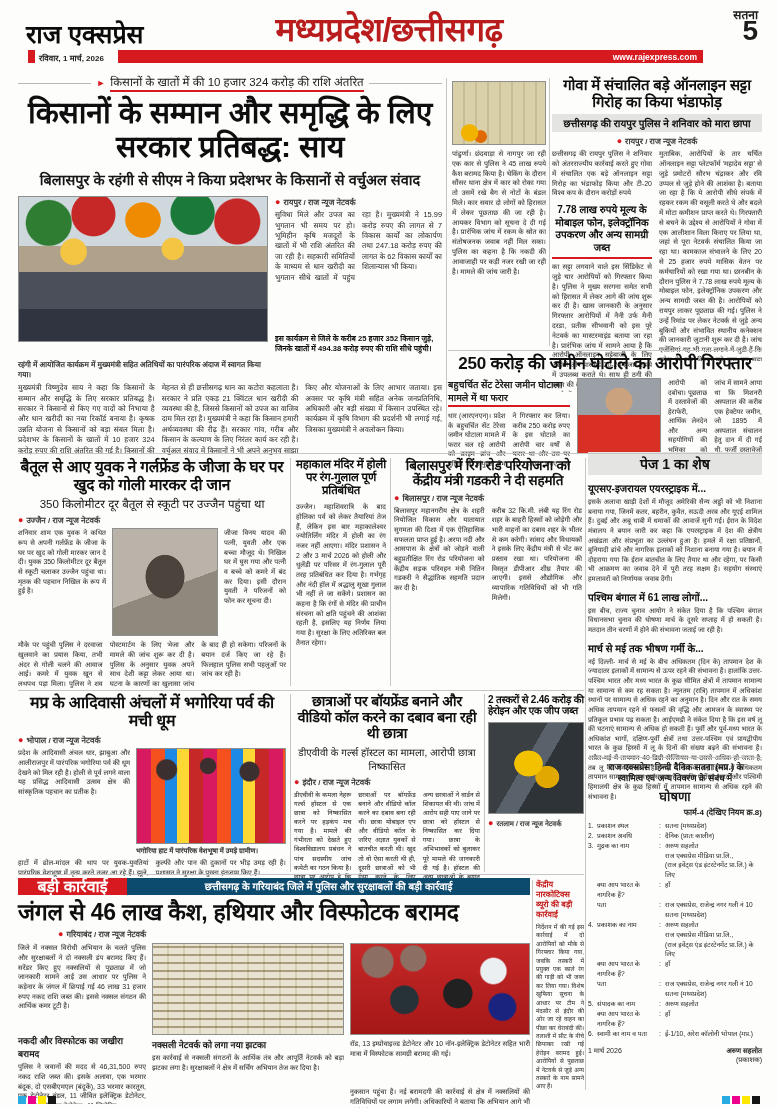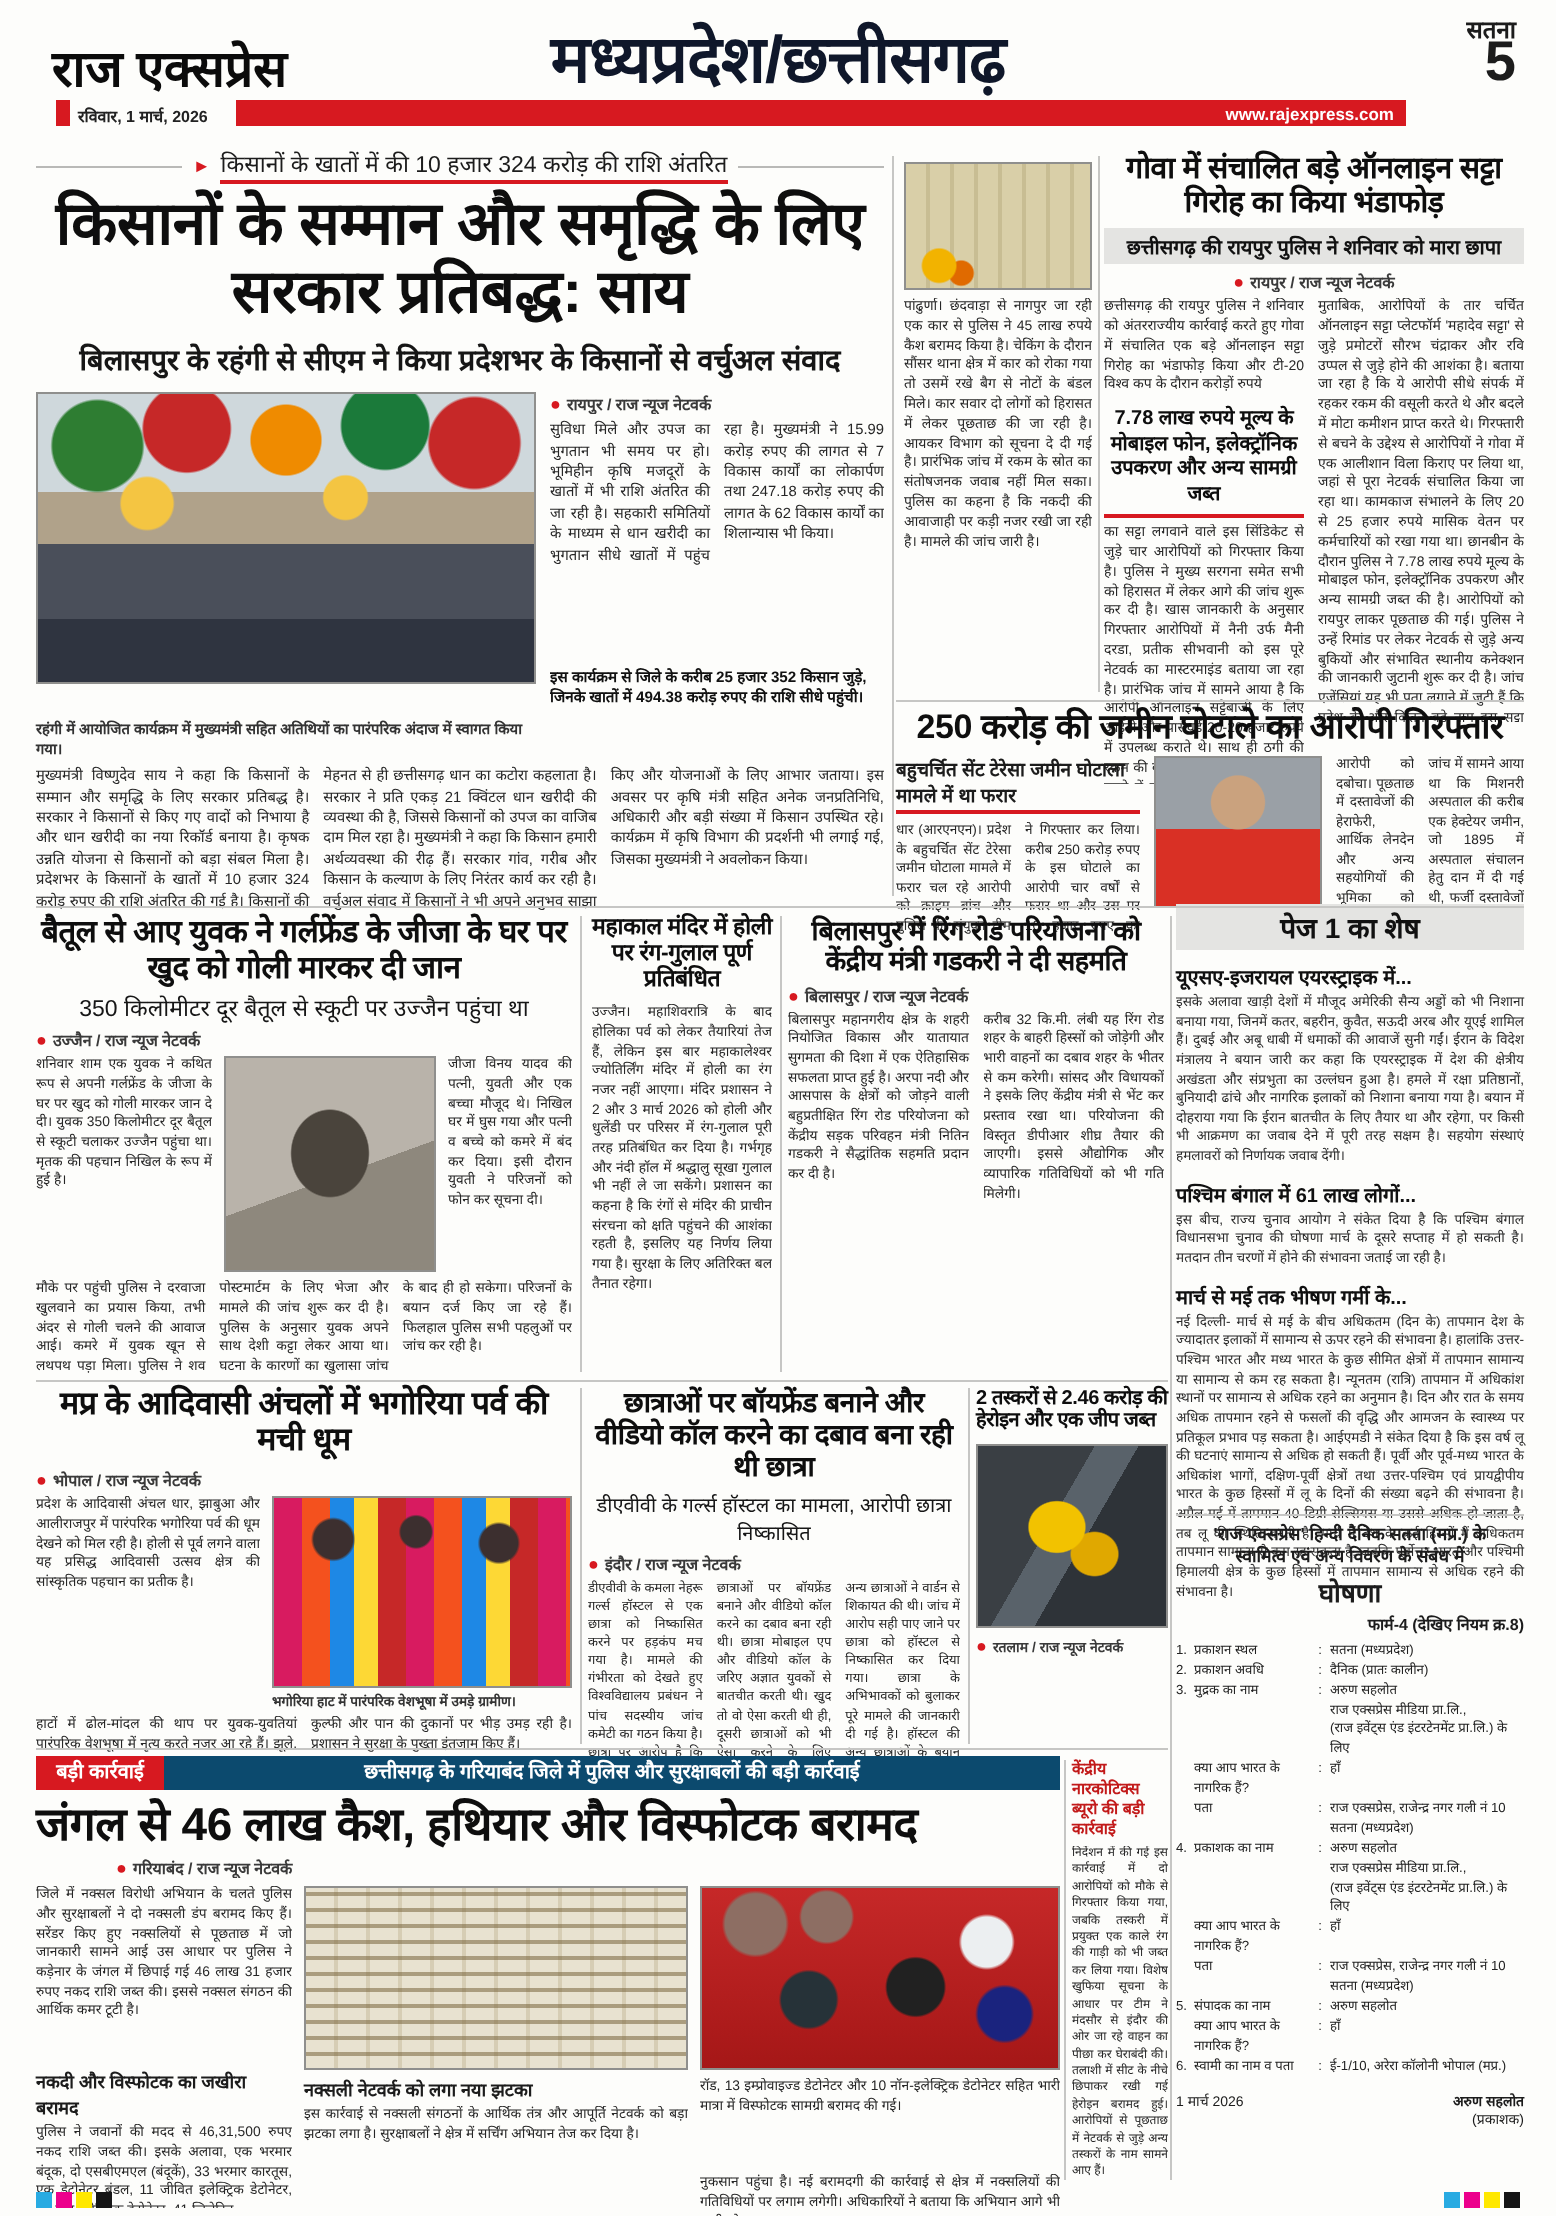--- a/index.html
+++ b/index.html
@@ -31,21 +31,21 @@
   .regs{display:flex;gap:2px;}
   .regs i{width:8px;height:8px;display:block;}
   .r-c{background:#29abe2;} .r-m{background:#ec008c;} .r-y{background:#ffe800;} .r-k{background:#151515;}
 </style>
 </head>
 <body>
 
 <div id="page">
 
   <div class="abs" style="left:26px;top:16px;width:190px;font-size:25px;font-weight:700;color:#0b0b0b;">राज एक्सप्रेस</div>
-  <div class="abs" style="left:150px;right:150px;top:6px;font-size:33px;font-weight:700;text-align:center;color:#0f172a;letter-spacing:-0.5px;">मध्यप्रदेश/छत्तीसगढ़</div>
+  <div class="abs" style="left:150px;right:150px;top:6px;font-size:33px;font-weight:700;text-align:center;color:#b91c1c;letter-spacing:-0.5px;">मध्यप्रदेश/छत्तीसगढ़</div>
   <div class="abs" style="right:20px;top:6px;font-size:12px;font-weight:700;text-align:right;">सतना</div>
   <div class="abs" style="right:20px;top:17px;font-size:28px;font-weight:700;text-align:right;line-height:1;">5</div>
   <div class="abs" style="left:28px;top:50px;width:7px;height:13px;background:#d71920;"></div>
   <div class="abs" style="left:39px;top:52px;font-size:8px;font-weight:700;color:#222;">रविवार, 1 मार्च, 2026</div>
   <div class="abs" style="left:118px;top:50px;width:585px;height:13px;background:#d71920;">
     <span style="position:absolute;right:6px;top:2px;color:#fff;font-size:8.5px;font-weight:700;">www.rajexpress.com</span>
   </div>
 
   <div class="abs" style="left:18px;top:74px;width:424px;">
     <div class="kick">
@@ -200,21 +200,21 @@
     <div class="by" style="margin-top:4px;font-size:7px;"><span class="dot">●</span><span>रतलाम / राज न्यूज नेटवर्क</span></div>
   </div>
 
   <div class="abs" style="left:536px;top:880px;width:48px;">
     <div style="font-size:8px;font-weight:700;color:#c21a1a;line-height:1.25;">केंद्रीय नारकोटिक्स ब्यूरो की बड़ी कार्रवाई</div>
     <div class="bd" style="font-size:6px;height:175px;margin-top:3px;">निर्देशन में की गई इस कार्रवाई में दो आरोपियों को मौके से गिरफ्तार किया गया, जबकि तस्करी में प्रयुक्त एक काले रंग की गाड़ी को भी जब्त कर लिया गया। विशेष खुफिया सूचना के आधार पर टीम ने मंदसौर से इंदौर की ओर जा रहे वाहन का पीछा कर घेराबंदी की। तलाशी में सीट के नीचे छिपाकर रखी गई हेरोइन बरामद हुई। आरोपियों से पूछताछ में नेटवर्क से जुड़े अन्य तस्करों के नाम सामने आए हैं।</div>
   </div>
 
   <div class="abs" style="left:18px;top:878px;width:512px;">
     <div style="display:flex;height:17px;">
-      <div style="background:#d71920;color:#fff;font-size:10px;font-weight:700;width:64px;text-align:center;line-height:17px;flex:none;">बड़ी कार्रवाई</div>
+      <div style="background:#d71920;color:#fff;font-size:16px;font-weight:700;width:109px;text-align:center;line-height:17px;flex:none;">बड़ी कार्रवाई</div>
       <div style="background:#0c4a6e;color:#fff;font-size:10px;font-weight:700;flex:1;text-align:center;line-height:17px;white-space:nowrap;overflow:hidden;">छत्तीसगढ़ के गरियाबंद जिले में पुलिस और सुरक्षाबलों की बड़ी कार्रवाई</div>
     </div>
     <div class="hl" style="font-size:23px;text-align:left;margin-top:4px;">जंगल से 46 लाख कैश, हथियार और विस्फोटक बरामद</div>
     <div class="by" style="margin-top:3px;margin-left:40px;"><span class="dot">●</span><span>गरियाबंद / राज न्यूज नेटवर्क</span></div>
     <div style="display:flex;gap:6px;margin-top:4px;">
       <div style="width:128px;flex:none;">
         <div class="bd" style="font-size:6.9px;height:88px;">जिले में नक्सल विरोधी अभियान के चलते पुलिस और सुरक्षाबलों ने दो नक्सली डंप बरामद किए हैं। सरेंडर किए हुए नक्सलियों से पूछताछ में जो जानकारी सामने आई उस आधार पर पुलिस ने कड़ेनार के जंगल में छिपाई गई 46 लाख 31 हजार रुपए नकद राशि जब्त की। इससे नक्सल संगठन की आर्थिक कमर टूटी है।</div>
         <div style="font-size:9px;font-weight:700;margin:3px 0 2px 0;">नकदी और विस्फोटक का जखीरा बरामद</div>
         <div class="bd" style="font-size:6.9px;height:42px;">पुलिस ने जवानों की मदद से 46,31,500 रुपए नकद राशि जब्त की। इसके अलावा, एक भरमार बंदूक, दो एसबीएमएल (बंदूकें), 33 भरमार कारतूस, एक डेटोनेटर बंडल, 11 जीवित इलेक्ट्रिक डेटोनेटर, 10 नॉन-इलेक्ट्रिक डेटोनेटर, 41 जिलेटिन</div>
       </div>

